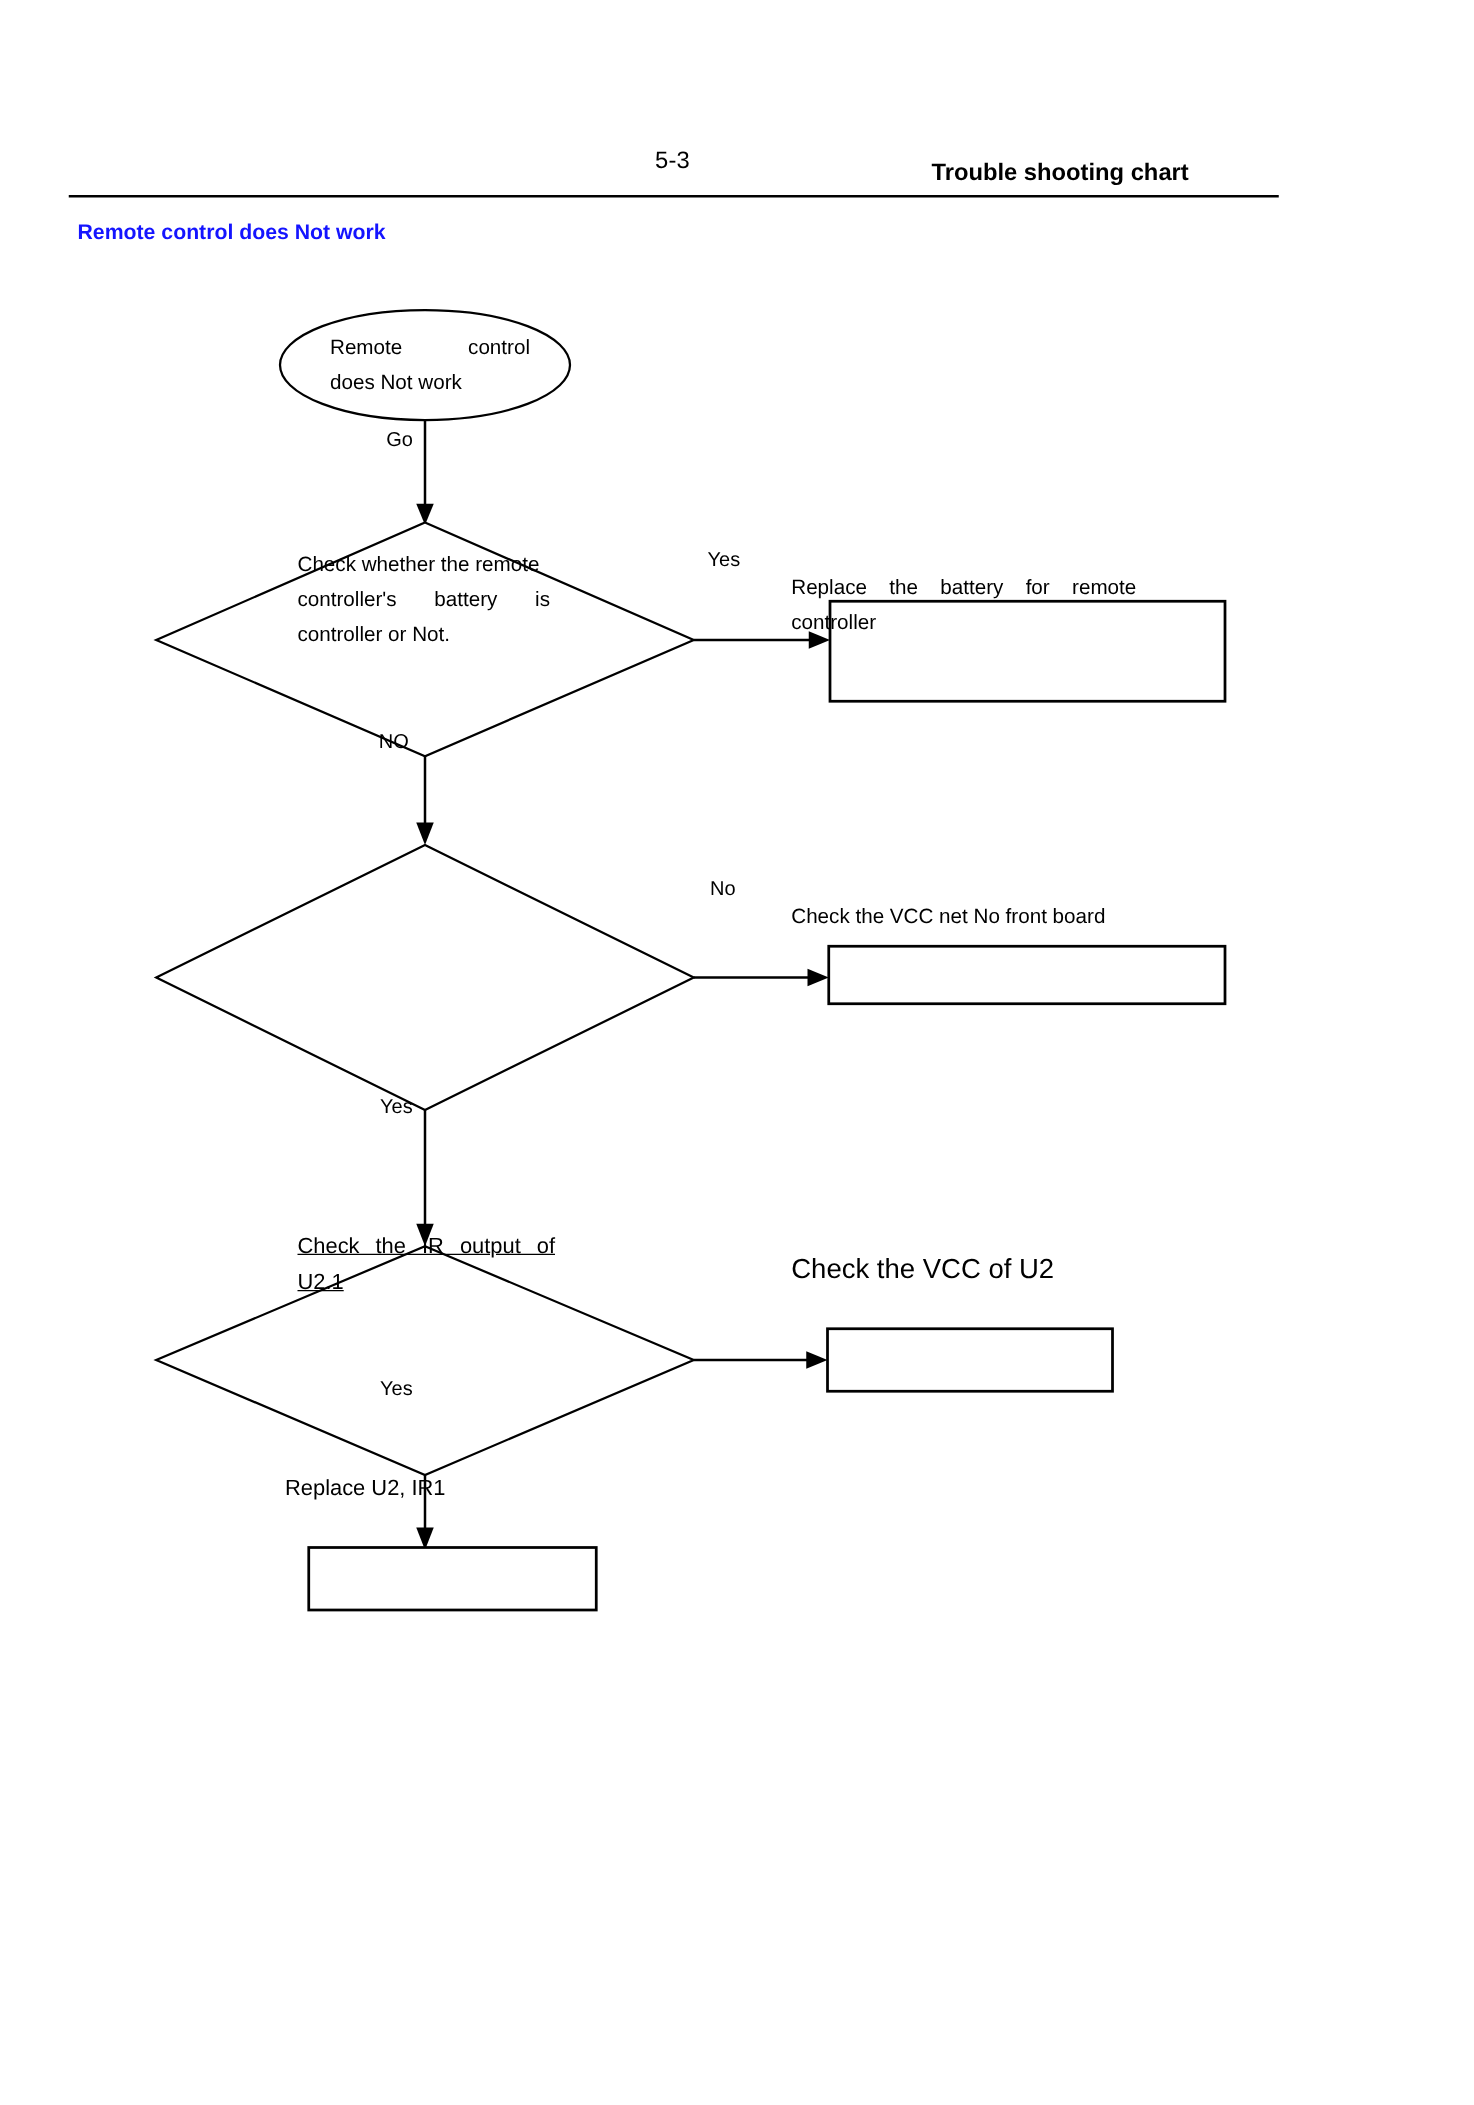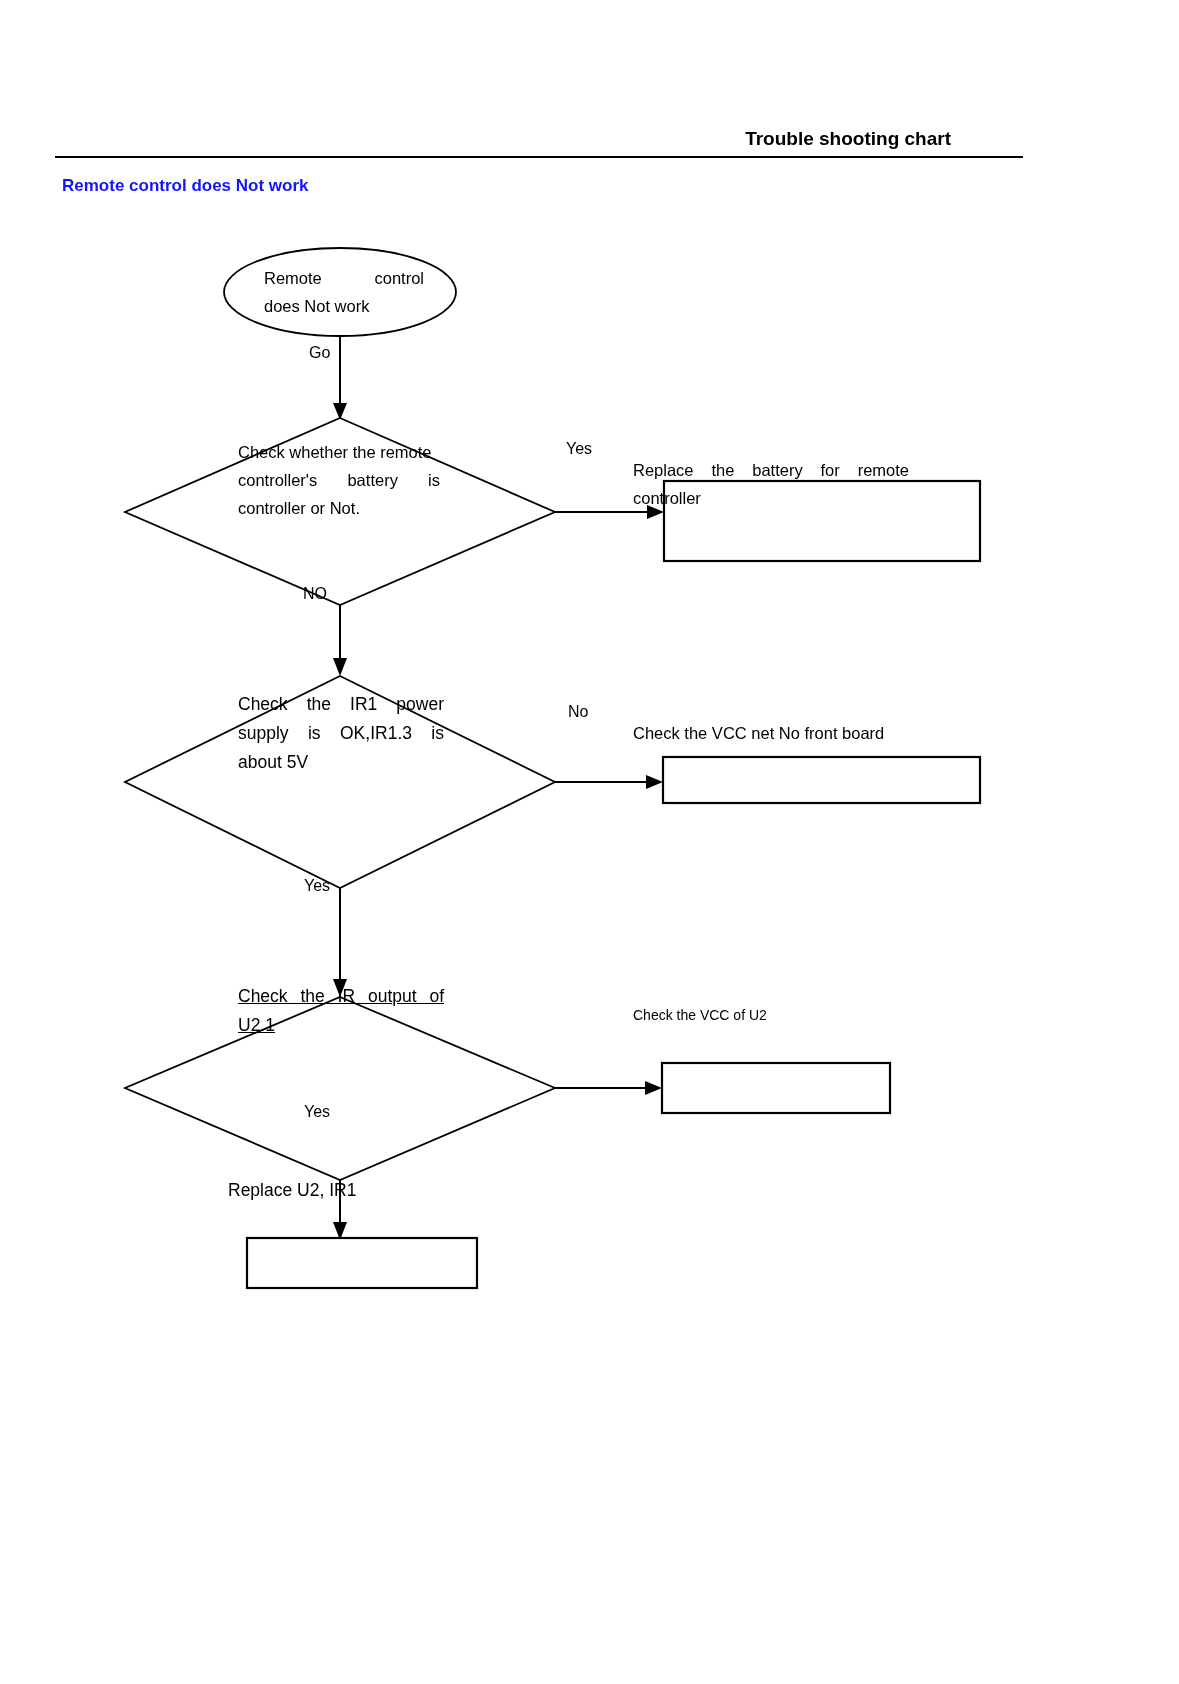--- a/index.html
+++ b/index.html
@@ -110,20 +110,21 @@
     position: absolute;
     font-size: 16px;
     color: #000;
     white-space: nowrap;
   }
 </style>
 </head>
 <body>
 
 <div id="page-header">
+  <div id="page-number">5-3</div>
   <div id="header-title">Trouble shooting chart</div>
   <div id="header-rule"></div>
   <div id="section-title">Remote control does Not work</div>
 </div>
 
 <div id="flowchart">
 
   <svg width="1179" height="1684" viewBox="0 0 1179 1684" xmlns="http://www.w3.org/2000/svg">
 
     <ellipse cx="308" cy="292" rx="116" ry="44" class="shape-outline"></ellipse>
@@ -173,36 +174,31 @@
     <span>Check whether the remote</span>
     <span class="justified-line">controller's    battery    is</span>
     <span>controller   or Not.</span>
   </div>
 
   <div class="node-text left-align" style="left:601px; top:456px; width:276px;">
     <span class="justified-line">Replace   the   battery   for   remote</span>
     <span>controller</span>
   </div>
 
-  <div class="node-text left-align" style="left:206px; top:690px; width:206px; font-size:17.5px; line-height:29px;">
-    <span class="justified-line">Check  the  IR1  power</span>
-    <span class="justified-line">supply  is  OK,IR1.3  is</span>
-    <span>about 5V</span>
-  </div>
 
   <div class="node-text left-align" style="left:601px; top:719px; width:300px;">
     <span>Check the VCC net No front board</span>
   </div>
 
   <div class="node-text left-align" style="left:206px; top:982px; width:206px; font-size:17.5px; line-height:29px;text-decoration:underline;">
     <span class="justified-line">Check  the  IR output  of</span>
     <span>U2.1</span>
   </div>
 
-  <div class="node-text left-align" style="left:601px; top:1001px; width:220px; font-size:14px;">
+  <div class="node-text left-align" style="left:601px; top:1001px; width:220px; font-size:22px;">
     <span>Check the VCC of U2</span>
   </div>
 
   <div class="node-text left-align" style="left:196px; top:1176px; width:220px; font-size:17.5px;">
     <span>Replace U2, IR1</span>
   </div>
 
   <span class="edge-label" style="left:277px; top:344px;text-align:center;">Go</span>
 
   <span class="edge-label" style="left:534px; top:440px;">Yes</span>

